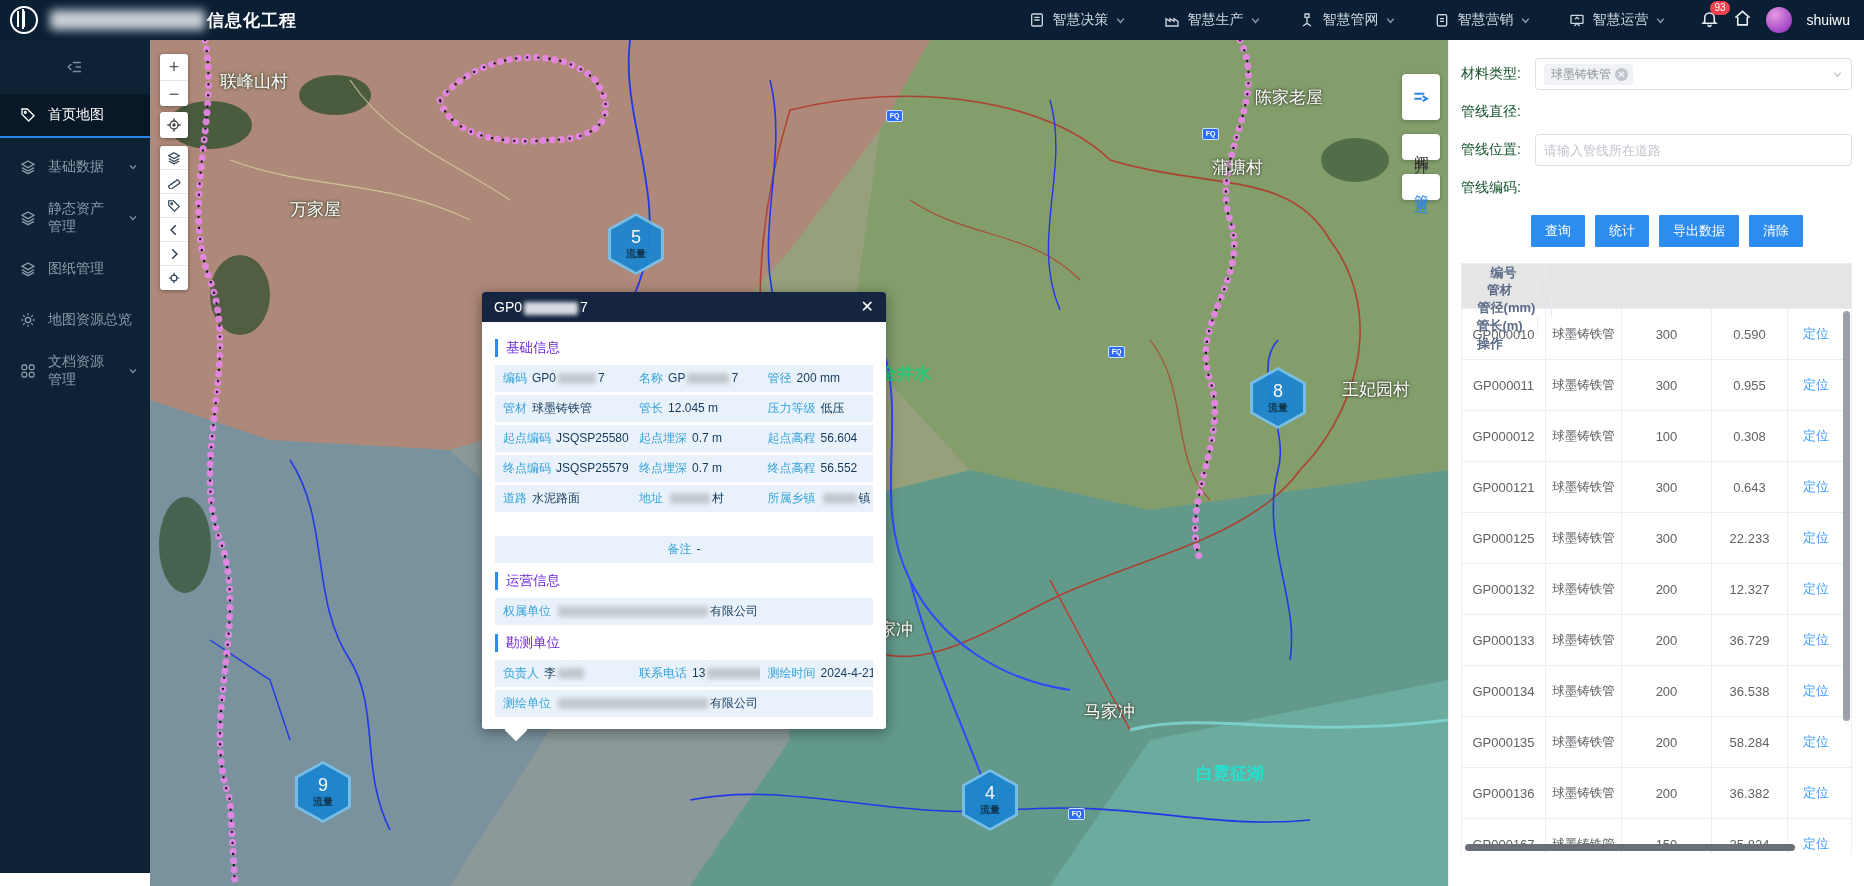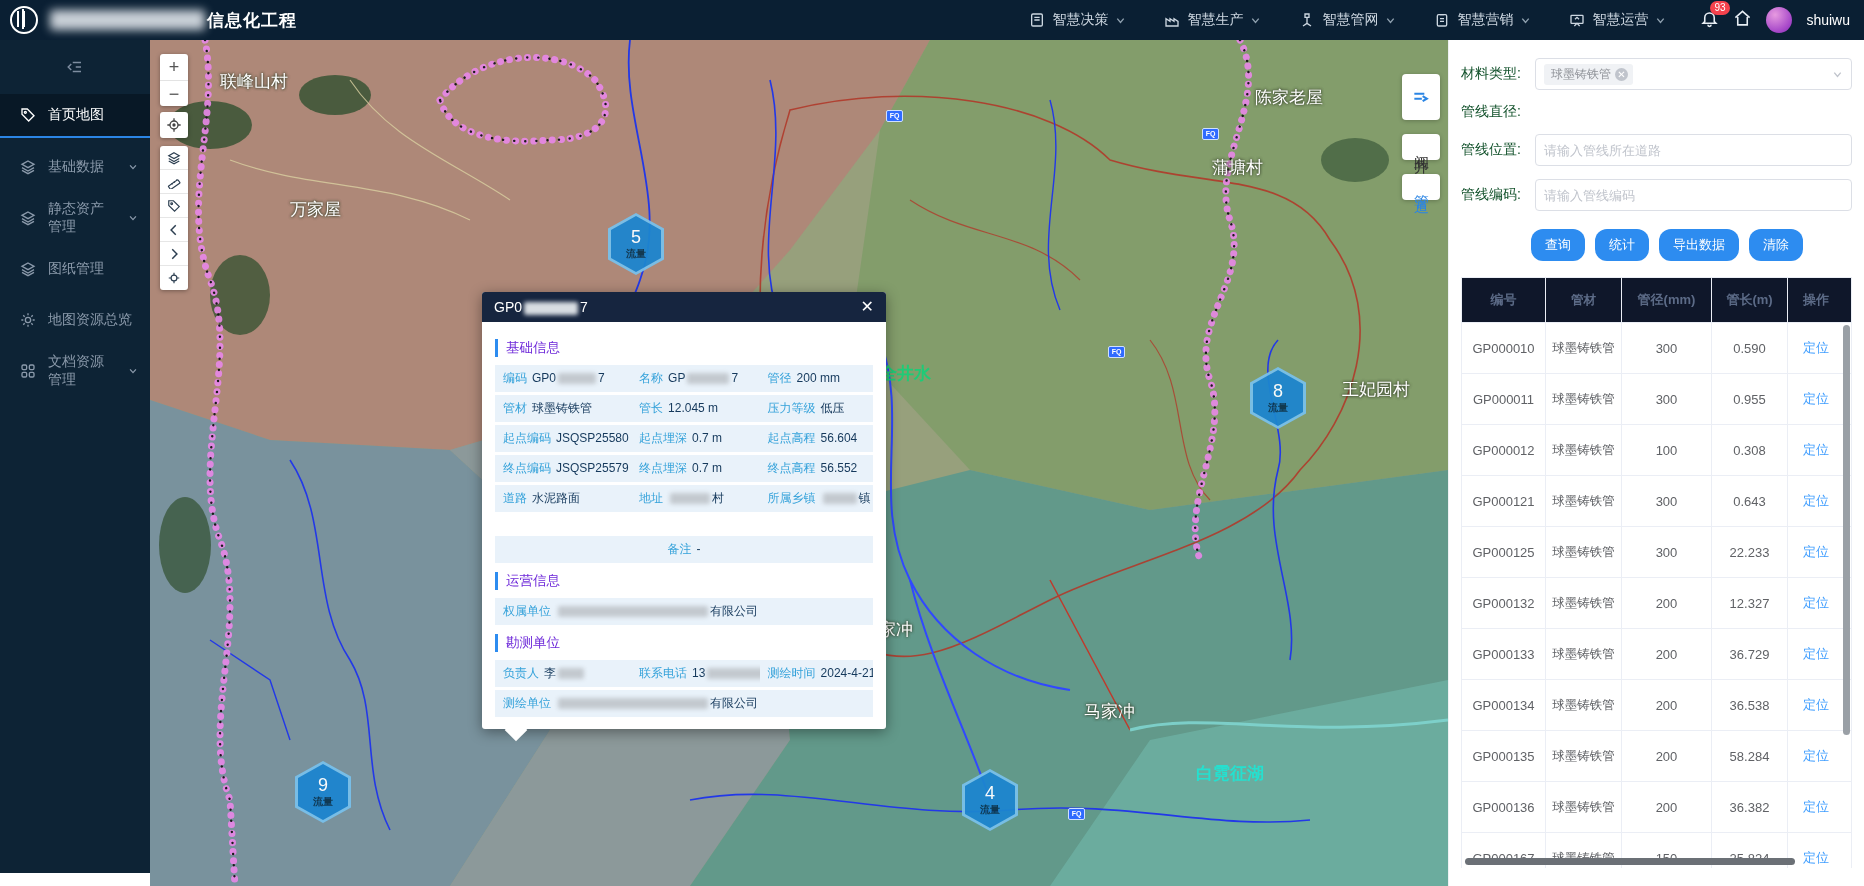--- a/index.html
+++ b/index.html
@@ -81,25 +81,25 @@
   .rpanel { position:absolute; right:0; top:40px; width:416px; bottom:0; background:#fff; border-left:1px solid #eef0f3; padding:18px 12px 0 12px; z-index:35; }
   .f-row { display:flex; align-items:center; margin-bottom:13px; }
   .f-label { width:74px; font-size:14px; color:#14532d; flex:0 0 auto; }
   .f-field { flex:1; height:32px; border:1px solid #dcdfe6; border-radius:4px; display:flex; align-items:center; padding:0 8px; position:relative; background:#fff; }
   .f-field input { border:none; outline:none; width:100%; font-size:13px; color:#606266; background:transparent; }
   .f-field input::placeholder, .placeholder { color:#c0c4cc; font-size:13px; }
   .sel-chev { position:absolute; right:8px; width:11px; height:11px; stroke:#c0c4cc; }
   .tag { background:#f0f2f5; border-radius:3px; font-size:12px; color:#909399; padding:2px 5px 2px 7px; display:flex; align-items:center; gap:4px; }
   .tag-x { width:13px; height:13px; border-radius:50%; background:#c0c4cc; color:#fff; font-size:10px; line-height:13px; text-align:center; cursor:pointer; }
   .btn-row { display:flex; gap:10px; margin:18px 0 16px 70px; }
-  .btn { background:#2d8cf0; color:#fff; border:none; border-radius:12px; font-size:13px; padding:7px 14px; cursor:pointer; font-family:inherit; }
+  .btn { background:#2d8cf0; color:#fff; border:none; border-radius:1px; font-size:13px; padding:7px 14px; cursor:pointer; font-family:inherit; }
 
   .tbl { border:1px solid #ebeef5; border-bottom:none; position:relative; margin-top:4px; height:591px; overflow:hidden; }
   .tr { display:flex; border-bottom:1px solid #ebeef5; height:51px; align-items:center; }
-  .tr.head { background:#0f172a; height:45px; font-weight:bold; }
+  .tr.head { background:#e5e5e5; height:45px; font-weight:bold;flex-direction:column; }
   .td { font-size:13px; color:#606266; text-align:center; border-right:1px solid #ebeef5; align-self:stretch; display:flex; align-items:center; justify-content:center; }
   .tr.head .td { color:#5c6b87; }
   .td:nth-child(1){ width:84px; }
   .td:nth-child(2){ width:76px; font-size:12.5px; }
   .td:nth-child(3){ width:90px; }
   .td:nth-child(4){ width:76px; }
   .td:nth-child(5){ width:56px; border-right:none; }
   .loc-link { color:#409eff; font-size:13px; cursor:pointer; }
   .vscroll { position:absolute; right:1px; top:47px; width:7px; height:410px; background:#9aa0a6; border-radius:4px; }
   .hscroll { position:absolute; left:3px; bottom:3px; height:7px; width:330px; background:#6b7076; border-radius:4px; }
@@ -432,23 +432,20 @@
     <span class="f-label">管线直径:</span>
   </div>
   <div class="f-row">
     <span class="f-label">管线位置:</span>
     <div class="f-field">
       <input type="text" placeholder="请输入管线所在道路" style="">
     </div>
   </div>
   <div class="f-row">
     <span class="f-label">管线编码:</span>
-    <div class="f-field">
-      <input type="text" placeholder="请输入管线编码" style="">
-    </div>
   </div>
   <div class="btn-row">
     <button class="btn">查询</button>
     <button class="btn">统计</button>
     <button class="btn">导出数据</button>
     <button class="btn">清除</button>
   </div>
 
   <div class="tbl">
     <div class="tr head">

